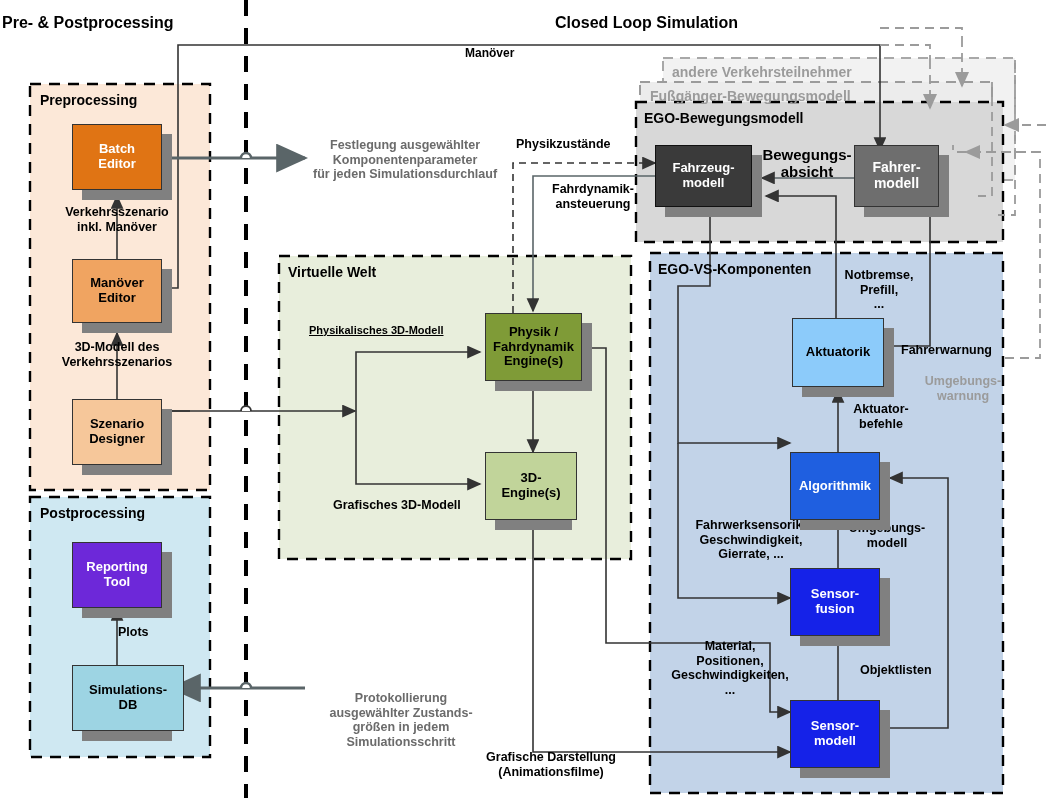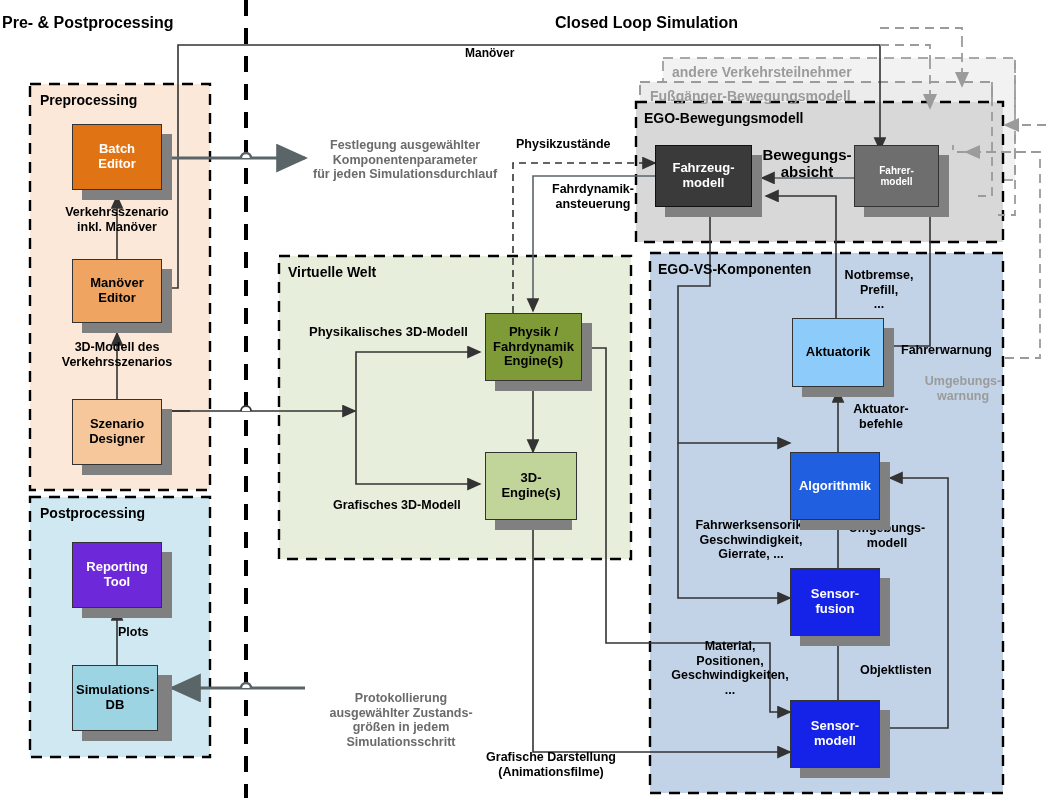--- a/index.html
+++ b/index.html
@@ -134,38 +134,38 @@
 
   <div class="shadow" style="left:82px;top:409px;width:90px;height:66px;"></div>
   <div class="node" style="left:72px;top:399px;width:90px;height:66px;background:#f6c79a;color:#000000;font-size:13px;white-space:pre-line;">Szenario
 Designer</div>
 
   <div class="shadow" style="left:82px;top:552px;width:90px;height:66px;"></div>
   <div class="node" style="left:72px;top:542px;width:90px;height:66px;background:#6d28d9;color:#fff;font-size:13px;white-space:pre-line;">Reporting
 Tool</div>
 
   <div class="shadow" style="left:82px;top:675px;width:90px;height:66px;"></div>
-  <div class="node" style="left:72px;top:665px;width:86px;height:66px;background:#9dd4e3;color:#000;font-size:13px;white-space:pre-line;">Simulations-
+  <div class="node" style="left:72px;top:665px;width:112px;height:66px;background:#9dd4e3;color:#000;font-size:13px;white-space:pre-line;">Simulations-
 DB</div>
 
   <div class="shadow" style="left:495px;top:323px;width:97px;height:68px;"></div>
   <div class="node" style="left:485px;top:313px;width:97px;height:68px;background:#7f9b37;color:#000;font-size:13px;white-space:pre-line;">Physik /
 Fahrdynamik
 Engine(s)</div>
 
   <div class="shadow" style="left:495px;top:462px;width:77px;height:68px;"></div>
   <div class="node" style="left:485px;top:452px;width:92px;height:68px;background:#c1d49a;color:#000000;font-size:13px;white-space:pre-line;">3D-
 Engine(s)</div>
 
   <div class="shadow" style="left:665px;top:155px;width:97px;height:62px;"></div>
   <div class="node" style="left:655px;top:145px;width:97px;height:62px;background:#3a3a3a;color:#fff;font-size:13px;white-space:pre-line;border-color:#111;">Fahrzeug-
 modell</div>
 
   <div class="shadow" style="left:864px;top:155px;width:85px;height:62px;"></div>
-  <div class="node" style="left:854px;top:145px;width:85px;height:62px;background:#6e6e6e;color:#fff;font-size:10px;white-space:pre-line;border-color:#333;">Fahrer-
+  <div class="node" style="left:854px;top:145px;width:85px;height:62px;background:#6e6e6e;color:#fff;font-size:14px;white-space:pre-line;border-color:#333;">Fahrer-
 modell</div>
 
   <div class="shadow" style="left:802px;top:328px;width:92px;height:69px;"></div>
   <div class="node" style="left:792px;top:318px;width:92px;height:69px;background:#8ccbfa;color:#000;font-size:13px;white-space:pre-line;">Aktuatorik</div>
 
   <div class="shadow" style="left:800px;top:462px;width:90px;height:68px;"></div>
   <div class="node" style="left:790px;top:452px;width:90px;height:68px;background:#1f5fe0;color:#fff;font-size:13px;white-space:pre-line;">Algorithmik</div>
 
   <div class="shadow" style="left:800px;top:578px;width:90px;height:68px;"></div>
   <div class="node" style="left:790px;top:568px;width:90px;height:68px;background:#1522e8;color:#fff;font-size:13px;white-space:pre-line;">Sensor-
@@ -192,21 +192,21 @@
   <div class="lbl lbl-grey" style="left:311px;top:645px;width:180px;font-size:12.5px;color:#6b6b6b;margin-top:46px;">Protokollierung
 ausgewählter Zustands-
 größen in jedem
 Simulationsschritt</div>
 
   <div class="lbl" style="left:516px;top:137px;font-size:12.5px;">Physikzustände</div>
 
   <div class="lbl" style="left:534px;top:182px;width:118px;font-size:12.5px;">Fahrdynamik-
 ansteuerung</div>
 
-  <div class="lbl" style="left:309px;top:324px;font-size:13px;">Physikalisches 3D-Modell</div>
+  <div class="lbl" style="left:309px;top:324px;font-size:11px;text-decoration:underline;">Physikalisches 3D-Modell</div>
 
   <div class="lbl" style="left:333px;top:498px;font-size:12.5px;">Grafisches 3D-Modell</div>
 
 
   <div class="lbl" style="left:762px;top:146px;width:90px;font-size:15px;">Bewegungs-
 absicht</div>
 
   <div class="lbl" style="left:840px;top:268px;width:78px;font-size:12.5px;">Notbremse,
 Prefill,
 ...</div>

